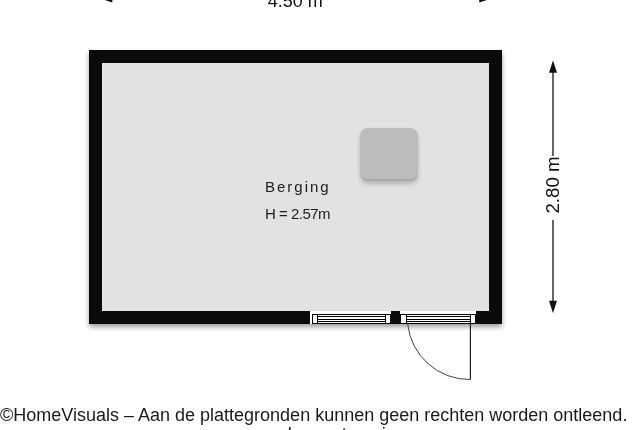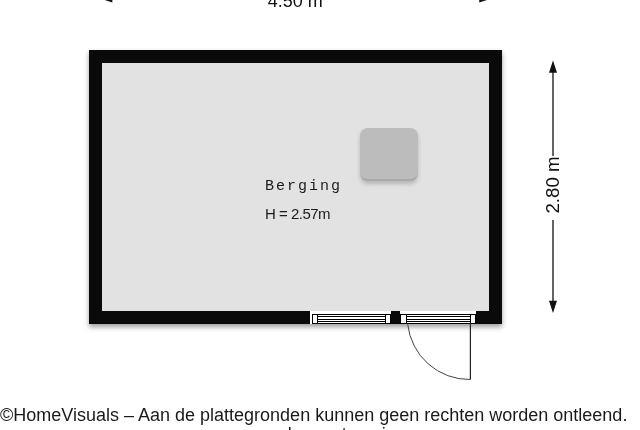--- a/index.html
+++ b/index.html
@@ -9,21 +9,21 @@
 </style>
 </head>
 <body>
 
 <div class="abs" style="left:89px;top:49.5px;width:413.4px;height:274.7px;background:#0a0a0a;box-shadow:0 3px 5px rgba(0,0,0,0.38);"></div>
 
 <div class="abs" style="left:102px;top:62.5px;width:387.4px;height:248.7px;background:#e2e2e2;"></div>
 
 <div class="abs" style="left:360px;top:127.5px;width:57.5px;height:51.5px;background:#bcbcbc;border-radius:8px;border-bottom:2px solid #a9a9a9;box-shadow:0 3px 4px rgba(0,0,0,0.2);"></div>
 
-<div class="abs" style="left:265px;top:177.8px;font-size:15px;letter-spacing:2px;color:#1c1c1c;font-family:Liberation Mono, monospace;">Berging</div>
+<div class="abs" style="left:265px;top:177.8px;font-size:15px;letter-spacing:2px;color:#1c1c1c;">Berging</div>
 
 <div class="abs" style="left:265px;top:204.7px;font-size:15px;letter-spacing:-0.5px;color:#1c1c1c;">H = 2.57m</div>
 
 <div class="abs" style="left:310.4px;top:311.2px;width:81.1px;height:13px;background:#ffffff;"></div>
 
 <div class="abs" style="left:400.3px;top:311.2px;width:76px;height:13px;background:#ffffff;"></div>
 
 <svg class="abs" style="left:0;top:0;" width="640" height="430" viewBox="0 0 640 430">
 
   <g stroke="#000" stroke-width="1" fill="none" shape-rendering="crispEdges">

